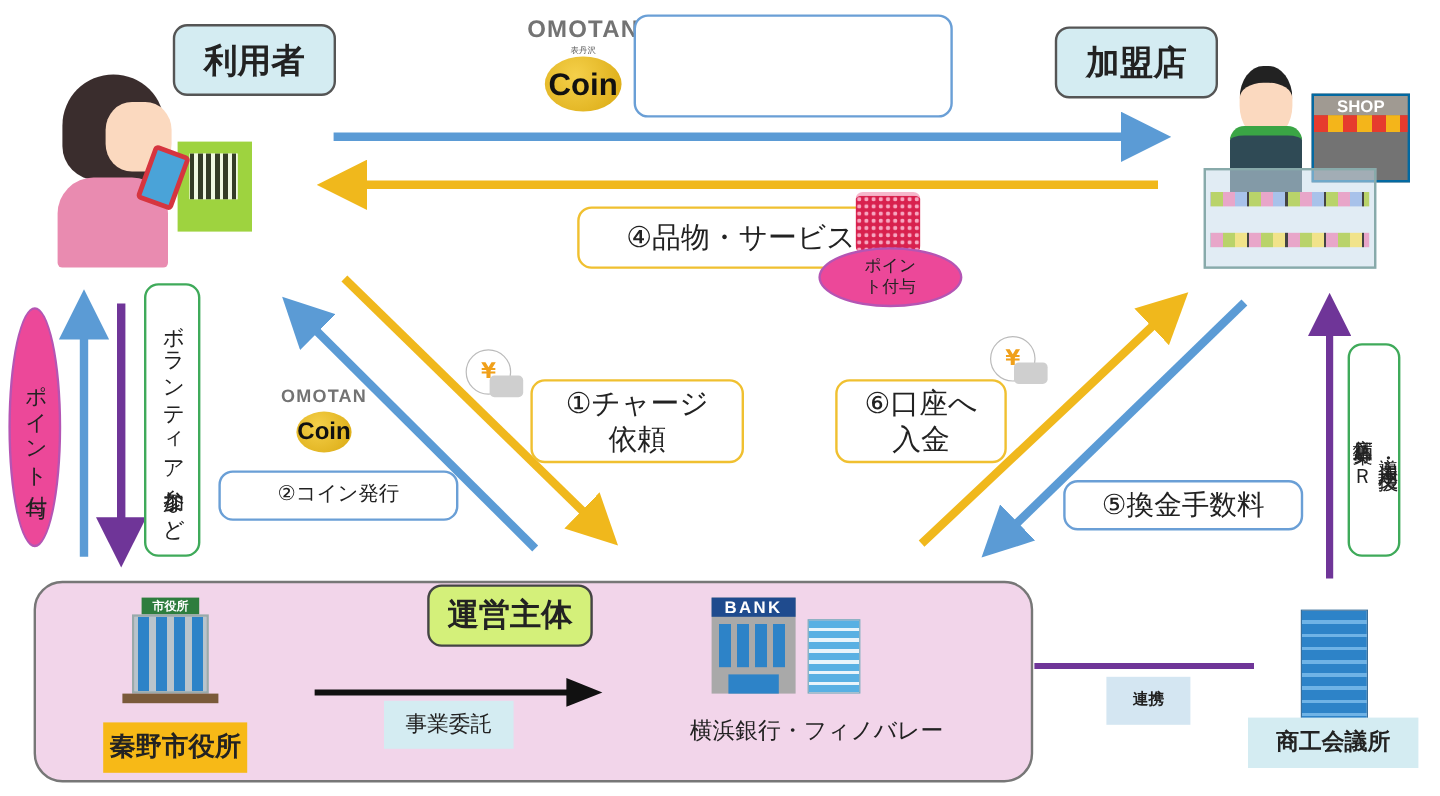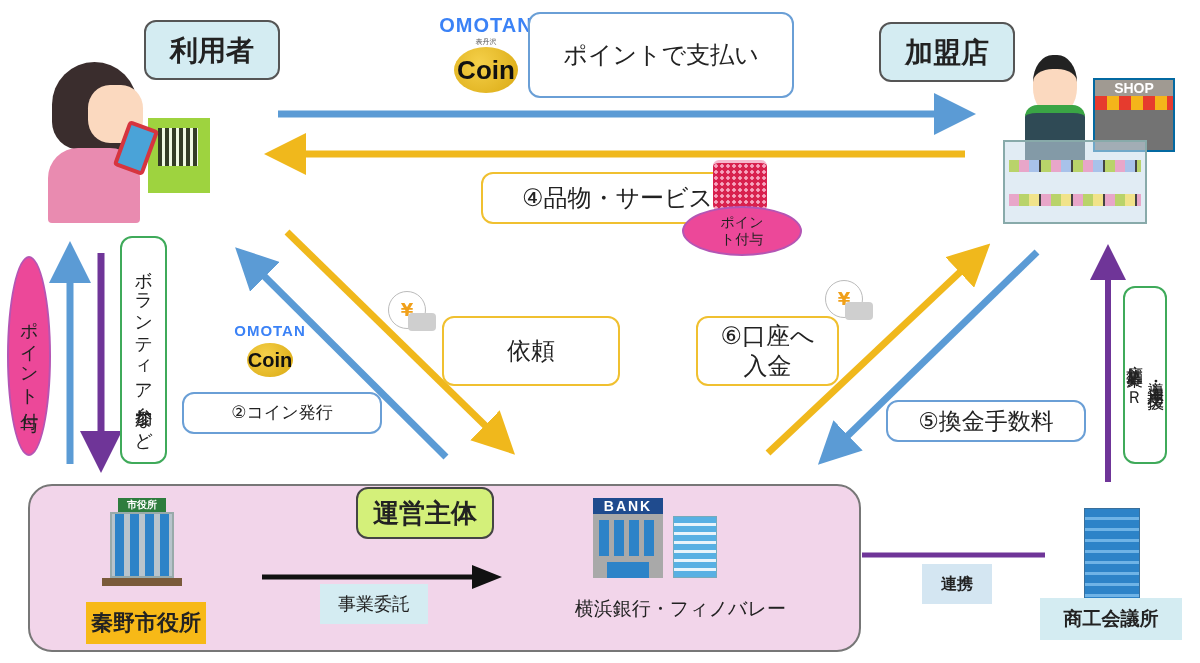--- a/index.html
+++ b/index.html
@@ -8,21 +8,21 @@
   .abs { position:absolute; }
   .label-box { position:absolute; display:flex; align-items:center; justify-content:center;
                text-align:left; border-radius:12px; box-sizing:border-box; line-height:1.25; }
   .role-box { background:#d4ecf2; border:2px solid #555; border-radius:12px; font-size:28px; font-weight:bold; }
   .blue-box { background:#fff; border:2px solid #6a9fd6; font-size:17px; }
   .yellow-box { background:#fff; border:2px solid #f0c030; font-size:22px; }
   .green-box { background:#fff; border:2px solid #3faa5a; font-size:18px; }
   .purple-ellipse { border:2px solid #b455b4; background:#ec4899; border-radius:50%; }
   .vtext { writing-mode:vertical-rl; text-orientation:upright; letter-spacing:2px; }
   .coin-logo { position:absolute; text-align:center; }
-  .omotan { font-weight:bold; font-size:20px; letter-spacing:1px; color:#3b82f6; font-family:"Liberation Sans", sans-serif; }
+  .omotan { font-weight:bold; font-size:20px; letter-spacing:1px; color:#737373; font-family:"Liberation Sans", sans-serif; }
   .coin { display:inline-block; background:radial-gradient(circle at 40% 35%, #f5d04a, #d9a810); border-radius:50%;
           color:#111; font-weight:bold; font-family:"Liberation Sans", sans-serif; }
   svg.arrows { position:absolute; left:0; top:0; }
 </style>
 </head>
 <body>
 
 <svg class="arrows" width="1200" height="663">
   <defs>
     <marker id="mBlue" markerWidth="6" markerHeight="6" refX="3" refY="3" orient="auto" markerUnits="strokeWidth">
@@ -89,21 +89,20 @@
   </div>
 </div>
 
 <div class="coin-logo" style="left:418px;top:14px;width:136px;">
   <div class="omotan"><span>OMOTAN</span></div>
   <div style="font-size:7px;color:#555;">表丹沢</div>
   <div class="coin" style="width:64px;height:46px;line-height:46px;font-size:26px;">Coin</div>
 </div>
 
 <div class="label-box blue-box" style="left:528px;top:12px;width:266px;height:86px;flex-direction:column;font-size:24px;">
-  <span>ポイントで支払い</span>
 </div>
 
 <div class="label-box yellow-box" style="left:441px;top:172px;width:273px;height:52px;font-size:24px;margin-left:40px;">④品物・サービス</div>
 
 <div class="abs" style="left:713px;top:160px;width:54px;height:48px;background:radial-gradient(#f7a6c0 1.5px, #d8214e 2px);background-size:6px 6px;border-radius:6px;border-top:3px solid #f6b7cc;"></div>
 <div class="label-box purple-ellipse" style="left:682px;top:206px;width:120px;height:50px;flex-direction:column;font-size:14px;">
   <span>ポイン</span>
   <span>ト付与</span>
 </div>
 
@@ -120,20 +119,21 @@
 </div>
 
 <div class="label-box blue-box" style="left:182px;top:392px;width:200px;height:42px;">②コイン発行</div>
 
 <div class="abs" style="left:386px;top:283px;width:50px;height:50px;">
   <div style="position:absolute;left:2px;top:8px;width:36px;height:36px;border:1px solid #bbb;border-radius:50%;background:#fff;text-align:center;line-height:36px;color:#f0a01a;font-weight:bold;font-size:18px;">¥</div>
   <div style="position:absolute;left:22px;top:30px;width:28px;height:18px;background:#cfcfcf;border-radius:4px;"></div>
 </div>
 
 <div class="label-box yellow-box" style="left:442px;top:316px;width:178px;height:70px;flex-direction:column;font-size:24px;">
+  <span>①チャージ</span>
   <span>依頼</span>
 </div>
 
 <div class="abs" style="left:823px;top:272px;width:50px;height:50px;">
   <div style="position:absolute;left:2px;top:8px;width:36px;height:36px;border:1px solid #bbb;border-radius:50%;background:#fff;text-align:center;line-height:36px;color:#f0a01a;font-weight:bold;font-size:18px;">¥</div>
   <div style="position:absolute;left:22px;top:30px;width:28px;height:18px;background:#cfcfcf;border-radius:4px;"></div>
 </div>
 
 <div class="label-box yellow-box" style="left:696px;top:316px;width:143px;height:70px;flex-direction:column;font-size:24px;">
   <span>⑥口座へ</span>
@@ -163,16 +163,16 @@
 <div class="abs" style="left:593px;top:498px;width:130px;height:80px;">
   <div style="position:absolute;left:0;top:0;width:70px;height:80px;background:#a9a9a9;">
     <div style="background:#1f4b8e;color:#fff;font-weight:bold;font-size:14px;text-align:center;letter-spacing:2px;font-family:'Liberation Sans',sans-serif;">BANK</div>
     <div style="margin:6px 6px;height:36px;background:repeating-linear-gradient(90deg,#2d83c8 0 10px,#a9a9a9 10px 15px);"></div>
     <div style="margin:0 14px;height:16px;background:#2d83c8;"></div>
   </div>
   <div style="position:absolute;left:80px;top:18px;width:42px;height:60px;background:repeating-linear-gradient(180deg,#58b0e3 0 6px,#e8f4fb 6px 9px);border:1px solid #7ab;"></div>
 </div>
 <div class="abs" style="left:556px;top:596px;width:230px;font-size:19px;text-align:right;">横浜銀行・フィノバレー</div>
 
-<div class="label-box" style="left:922px;top:564px;width:70px;height:40px;background:#d4e6f2;border-radius:0;font-size:16px;font-weight:bold;">連携</div>
+<div class="label-box" style="left:922px;top:564px;width:70px;height:40px;background:#d4e6f2;border-radius:0;font-size:13px;font-weight:bold;">連携</div>
 
 <div class="abs" style="left:1084px;top:508px;width:54px;height:92px;background:repeating-linear-gradient(180deg,#2d83c8 0 8px,#6fb3e6 8px 11px);border:1px solid #3a6f9a;"></div>
 <div class="label-box" style="left:1040px;top:598px;width:142px;height:42px;background:#d4ecf2;border-radius:0;font-size:19px;font-weight:bold;">商工会議所</div>
 
 </body></html>

